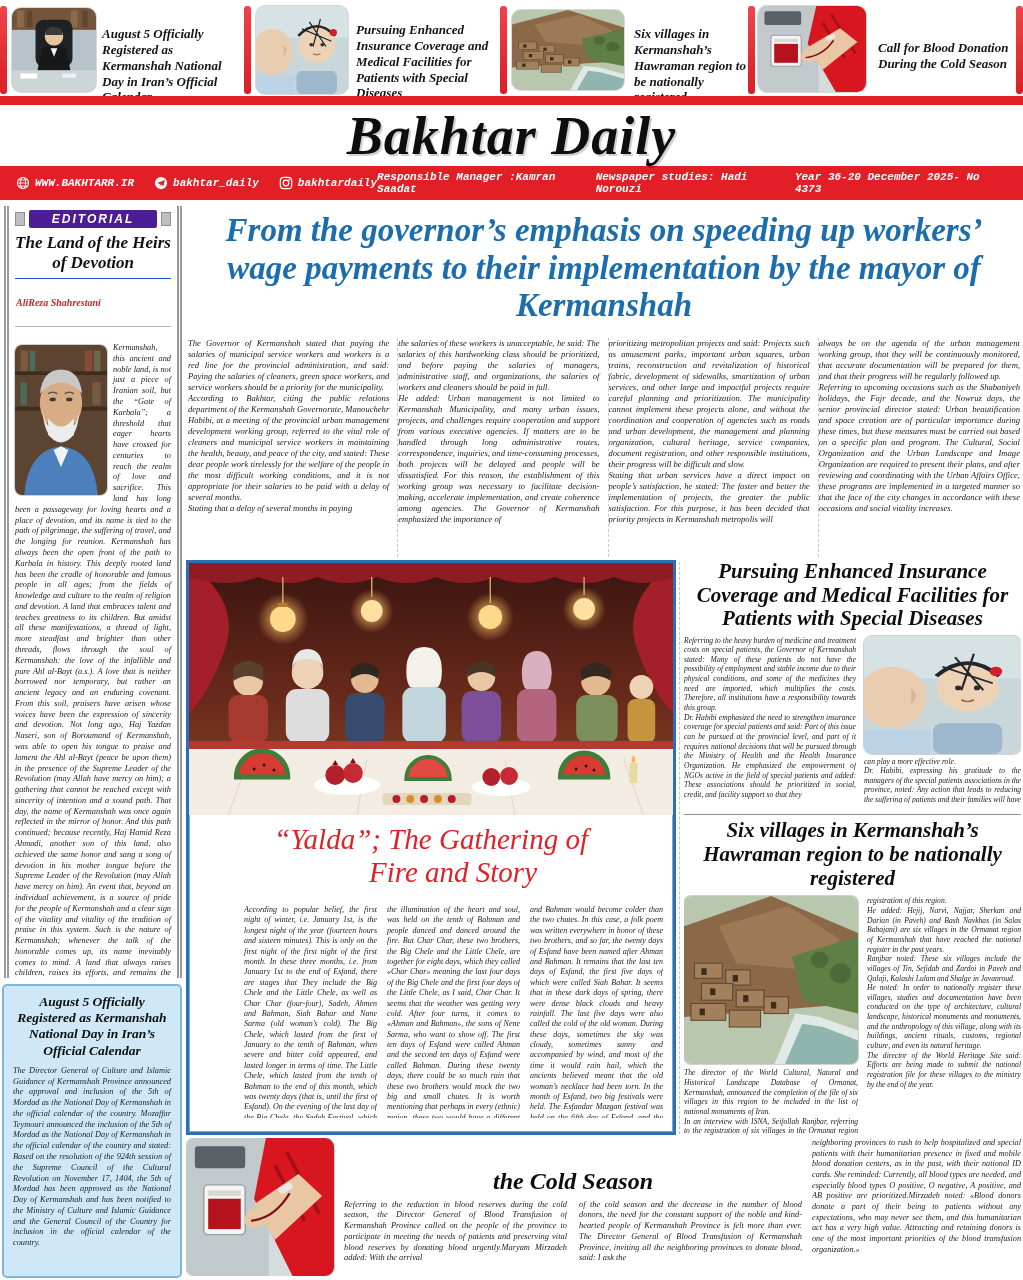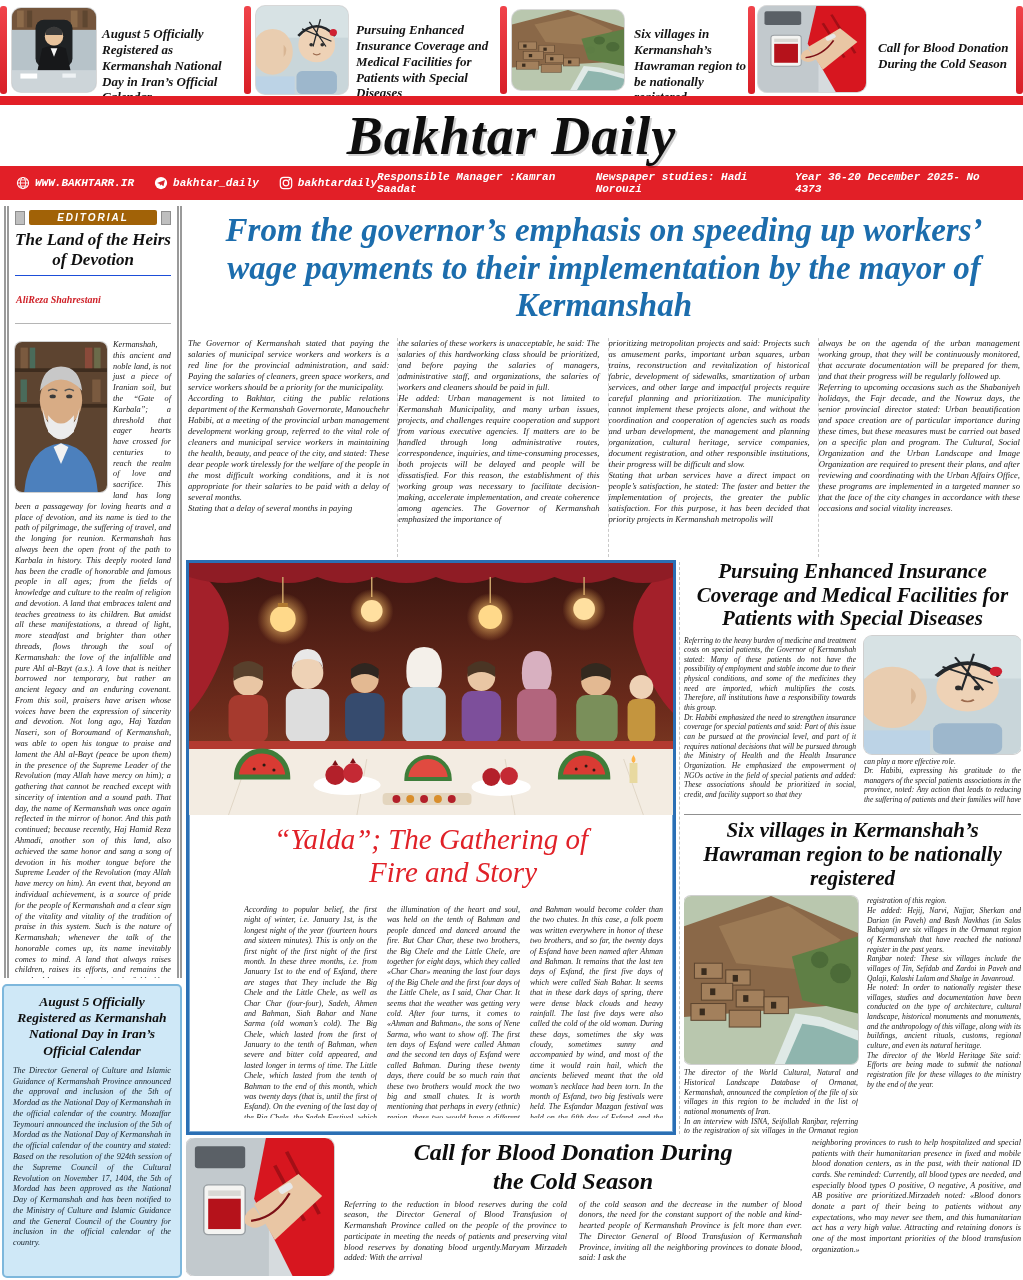--- a/index.html
+++ b/index.html
@@ -20,21 +20,21 @@
   .masthead-title { font-size:54px; font-weight:bold; font-style:italic; color:#0e0e0e; letter-spacing:1px; text-shadow:2px 2px 0 rgba(0,0,0,0.18); line-height:1; }
   .infobar { position:absolute; left:0; bottom:0; width:100%; height:34px; display:flex; align-items:center; justify-content:space-between; padding:0 16px; color:#ffffff; font-family:Liberation Mono, monospace; font-weight:bold; font-style:italic; font-size:11px; }
   .infobar .grp { display:flex; align-items:center; gap:20px; }
   .infobar .item { display:flex; align-items:center; gap:5px; }
   .icn { width:14px; height:14px; display:inline-block; }
 
   
   .editorial { position:absolute; left:4px; top:206px; width:178px; height:772px; border-left:5px double #9a9a9a; border-right:5px double #9a9a9a; padding:4px 6px 0 6px; overflow:hidden; }
   .ed-badge-row { display:flex; align-items:center; gap:4px; margin-bottom:5px; }
   .ed-tick { width:10px; height:14px; background:#bfbfbf; border:1px solid #8e8e8e; }
-  .ed-badge { flex:1; background:#a16207; color:#fff; font-family:"Liberation Sans",sans-serif; font-weight:bold; font-style:italic; font-size:10px; text-align:center; letter-spacing:2px; padding:2px 0; border-radius:2px; }
+  .ed-badge { flex:1; background:#4c1d95; color:#fff; font-family:"Liberation Sans",sans-serif; font-weight:bold; font-style:italic; font-size:12px; text-align:center; letter-spacing:2px; padding:2px 0; border-radius:2px; }
   .ed-title { font-weight:bold; font-style:italic; font-size:17px; line-height:1.15; text-align:center; color:#101010; margin:2px 0 6px 0; }
   .ed-byline { border-top:1px solid #1d4ed8; border-bottom:1px solid #b5b5b5; padding:18px 1px; color:#cf2128; font-weight:bold; font-style:italic; font-size:10px; margin-bottom:16px; }
   .ed-photo { float:left; width:92px; height:150px; border-radius:7px; overflow:hidden; margin:2px 6px 3px 0; box-shadow:0 0 0 1px #cfcfcf; }
   .ed-photo svg { display:block; width:100%; height:100%; }
   .ed-body { font-style:italic; font-size:8.3px; line-height:1.3; text-align:justify; color:#1b1b1b; white-space:pre-line; }
 
   
   .aug-box { position:absolute; left:2px; top:984px; width:180px; height:294px; background:#cfe8f7; border:2px solid #7db7dc; border-radius:5px; padding:8px 9px; overflow:hidden; }
   .aug-title { font-weight:bold; font-style:italic; font-size:13.5px; line-height:1.2; text-align:center; color:#0e0e0e; margin-bottom:7px; }
   .aug-body { font-style:italic; font-size:8.3px; line-height:1.3; text-align:justify; color:#15202a; white-space:pre-line; }
@@ -480,21 +480,21 @@
         <polygon points="54,0 100,0 100,100 72,100 46,44" fill="#d7161f"></polygon>
         <path d="M60 20 L80 60 M68 10 L90 55" stroke="#a30f16" stroke-width="2.5" fill="none"></path>
         <polygon points="46,48 76,26 92,42 60,74" fill="#e9c6a4"></polygon>
         <path d="M46 50 Q38 54 40 62 Q46 68 54 62" fill="#e9c6a4"></path>
         <path d="M70 40 Q60 58 44 60" stroke="#7c1016" stroke-width="1.6" fill="none"></path>
         <rect x="62" y="34" width="10" height="5" rx="2" fill="#e8e8e8" transform="rotate(-32 67 36)"></rect>
       </svg>
     </div>
     <div class="blood-mid">
       <div class="art-headline blood-head">
-        <span>Call for Blood Donation During</span><br>
+        <br>
         <span>the Cold Season</span>
       </div>
       <div class="blood-cols">
         <div class="blood-col">Referring to the reduction in blood reserves during the cold season, the Director General of Blood Transfusion of Kermanshah Province called on the people of the province to participate in meeting the needs of patients and preserving vital blood reserves by donating blood urgently.Maryam Mirzadeh added: With the arrival</div>
         <div class="blood-col">of the cold season and the decrease in the number of blood donors, the need for the constant support of the noble and kind-hearted people of Kermanshah Province is felt more than ever. The Director General of Blood Transfusion of Kermanshah Province, inviting all the neighboring provinces to donate blood, said: I ask the</div>
       </div>
     </div>
     <div class="blood-right">neighboring provinces to rush to help hospitalized and special patients with their humanitarian presence in fixed and mobile blood donation centers, as in the past, with their national ID cards. She reminded: Currently, all blood types are needed, and especially blood types O positive, O negative, A positive, and AB positive are prioritized.Mirzadeh noted: «Blood donors donate a part of their being to patients without any expectations, who may never see them, and this humanitarian act has a very high value. Attracting and retaining donors is one of the most important priorities of the blood transfusion organization.»</div>
   </div>
 

